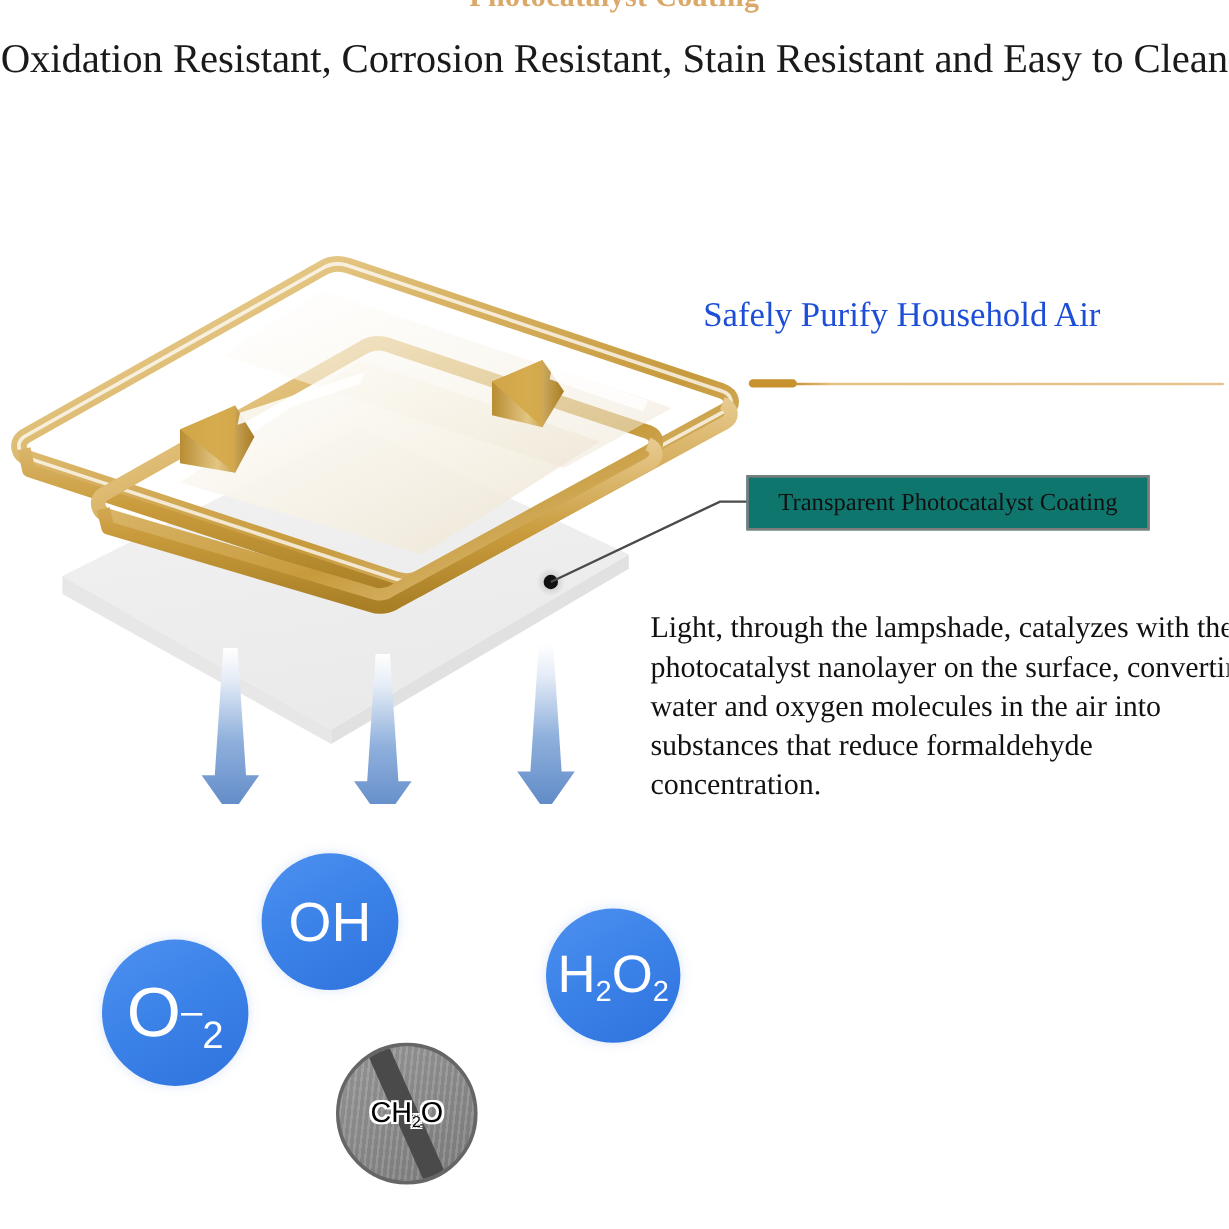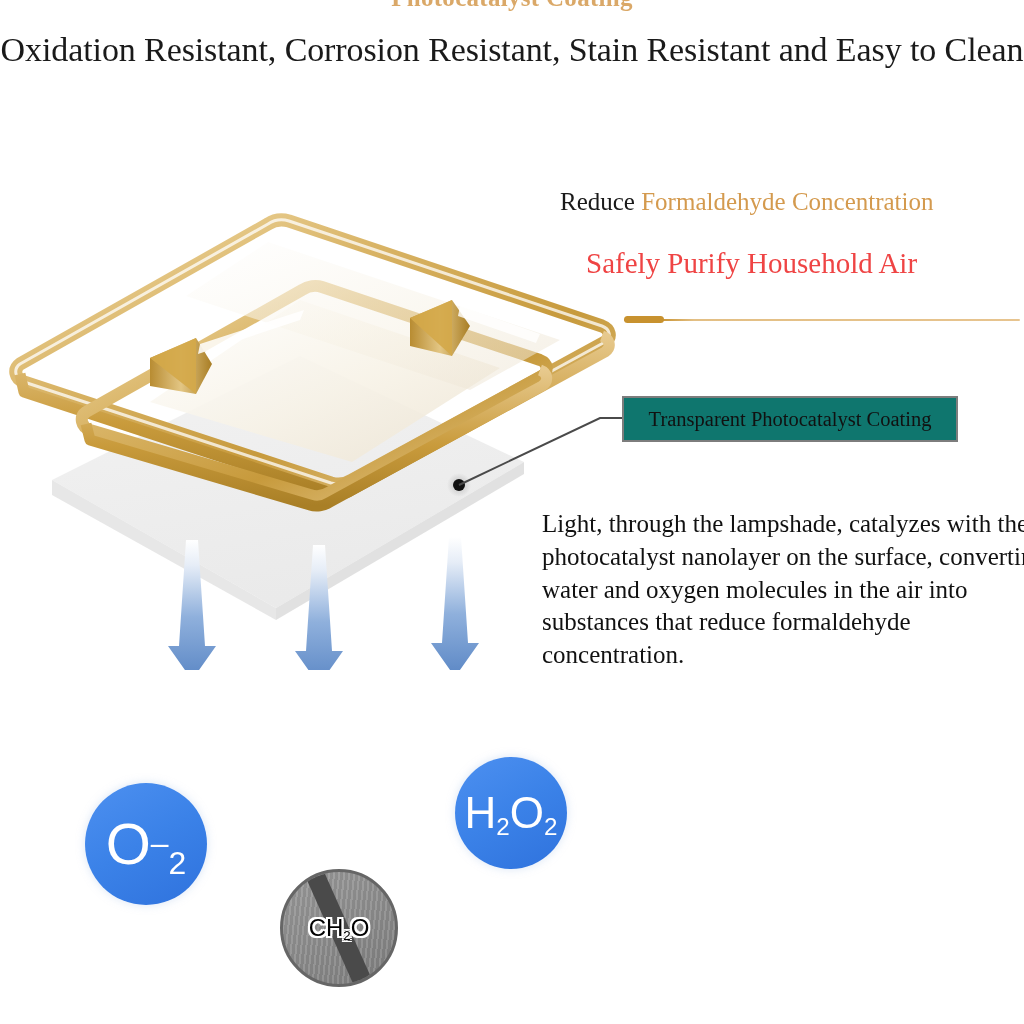--- a/index.html
+++ b/index.html
@@ -57,21 +57,21 @@
     line-height: 1;
   }
   .reduce-line .kw-plain { color: #1a1a1a; }
   .reduce-line .kw-gold  { color: #d49a4e; }
 
   .purify-line {
     position: absolute;
     left: 586px;
     top: 249px;
     font-size: 29px;
-    color: #ef4444;
+    color: #1d4ed8;
     white-space: nowrap;
     line-height: 1;
   }
 
   
   .gold-rule {
     position: absolute;
     left: 624px;
     top: 319px;
     width: 396px;
@@ -297,39 +297,39 @@
       <path d="M 459 335 L 600 268 L 660 268" fill="none" stroke="#4a4a4a" stroke-width="2"></path>
     </g>
 
     <g>
       <path d="M 186 390 L 198 390 L 205 496 L 216 496 L 192 530 L 168 496 L 179 496 Z" fill="url(#arrowGrad)"></path>
       <path d="M 313 395 L 325 395 L 332 501 L 343 501 L 319 535 L 295 501 L 306 501 Z" fill="url(#arrowGrad)"></path>
       <path d="M 449 387 L 461 387 L 468 493 L 479 493 L 455 527 L 431 493 L 442 493 Z" fill="url(#arrowGrad)"></path>
     </g>
   </svg>
 
-  <div class="reduce-line">
-    <span class="kw-plain">Reduce </span><span class="kw-gold">Formaldehyde Concentration</span>
-  </div>
 
   <div class="purify-line">Safely Purify Household Air</div>
 
   <div class="gold-rule"></div>
   <div class="gold-rule-cap"></div>
 
   <div class="callout-box">
     <span>Transparent Photocatalyst Coating</span>
   </div>
 
   <div class="body-copy">Light, through the lampshade, catalyzes with the photocatalyst nanolayer on the surface, converting water and oxygen molecules in the air into substances that reduce formaldehyde concentration.</div>
 
   <div id="bubble-o2" class="bubble blue">
     <span>O<sup>–</sup><sub>2</sub></span>
   </div>
 
+  <div id="bubble-oh" class="bubble blue">
+    <span>OH</span>
+  </div>
 
   <div id="bubble-h2o2" class="bubble blue">
     <span>H<sub>2</sub>O<sub>2</sub></span>
   </div>
 
   <div id="bubble-ch2o" class="bubble">
     <div class="slash"></div>
     <span class="label">CH<sub>2</sub>O</span>
   </div>
 

